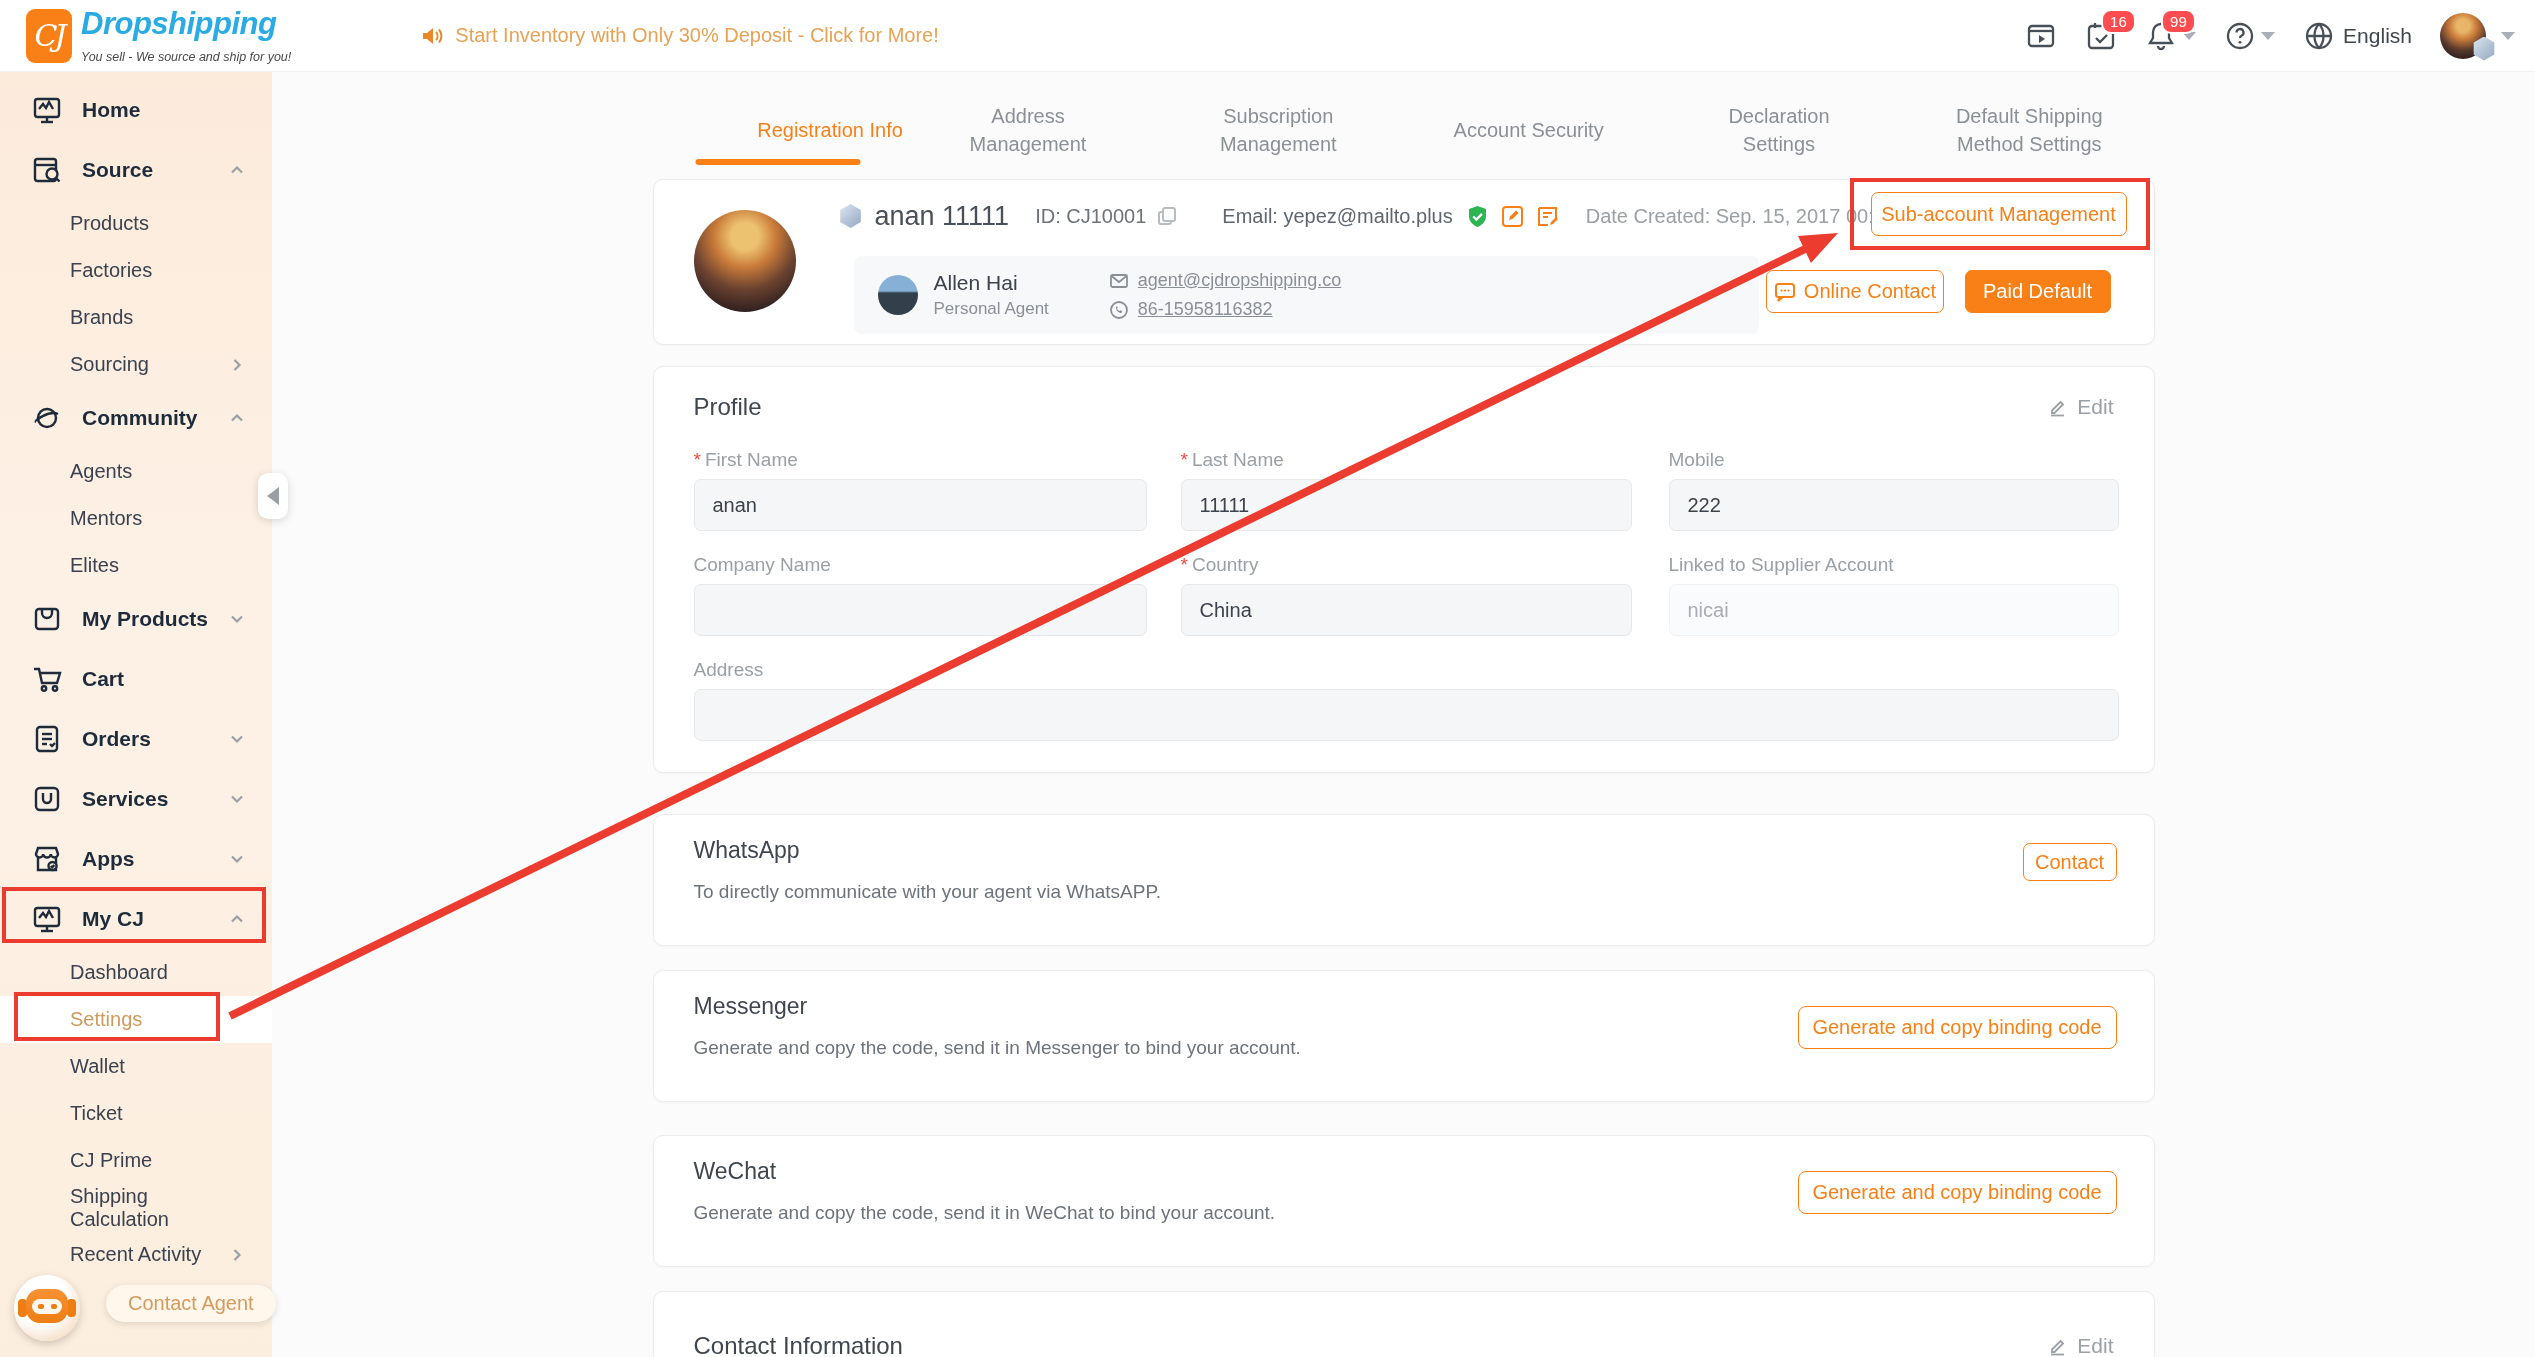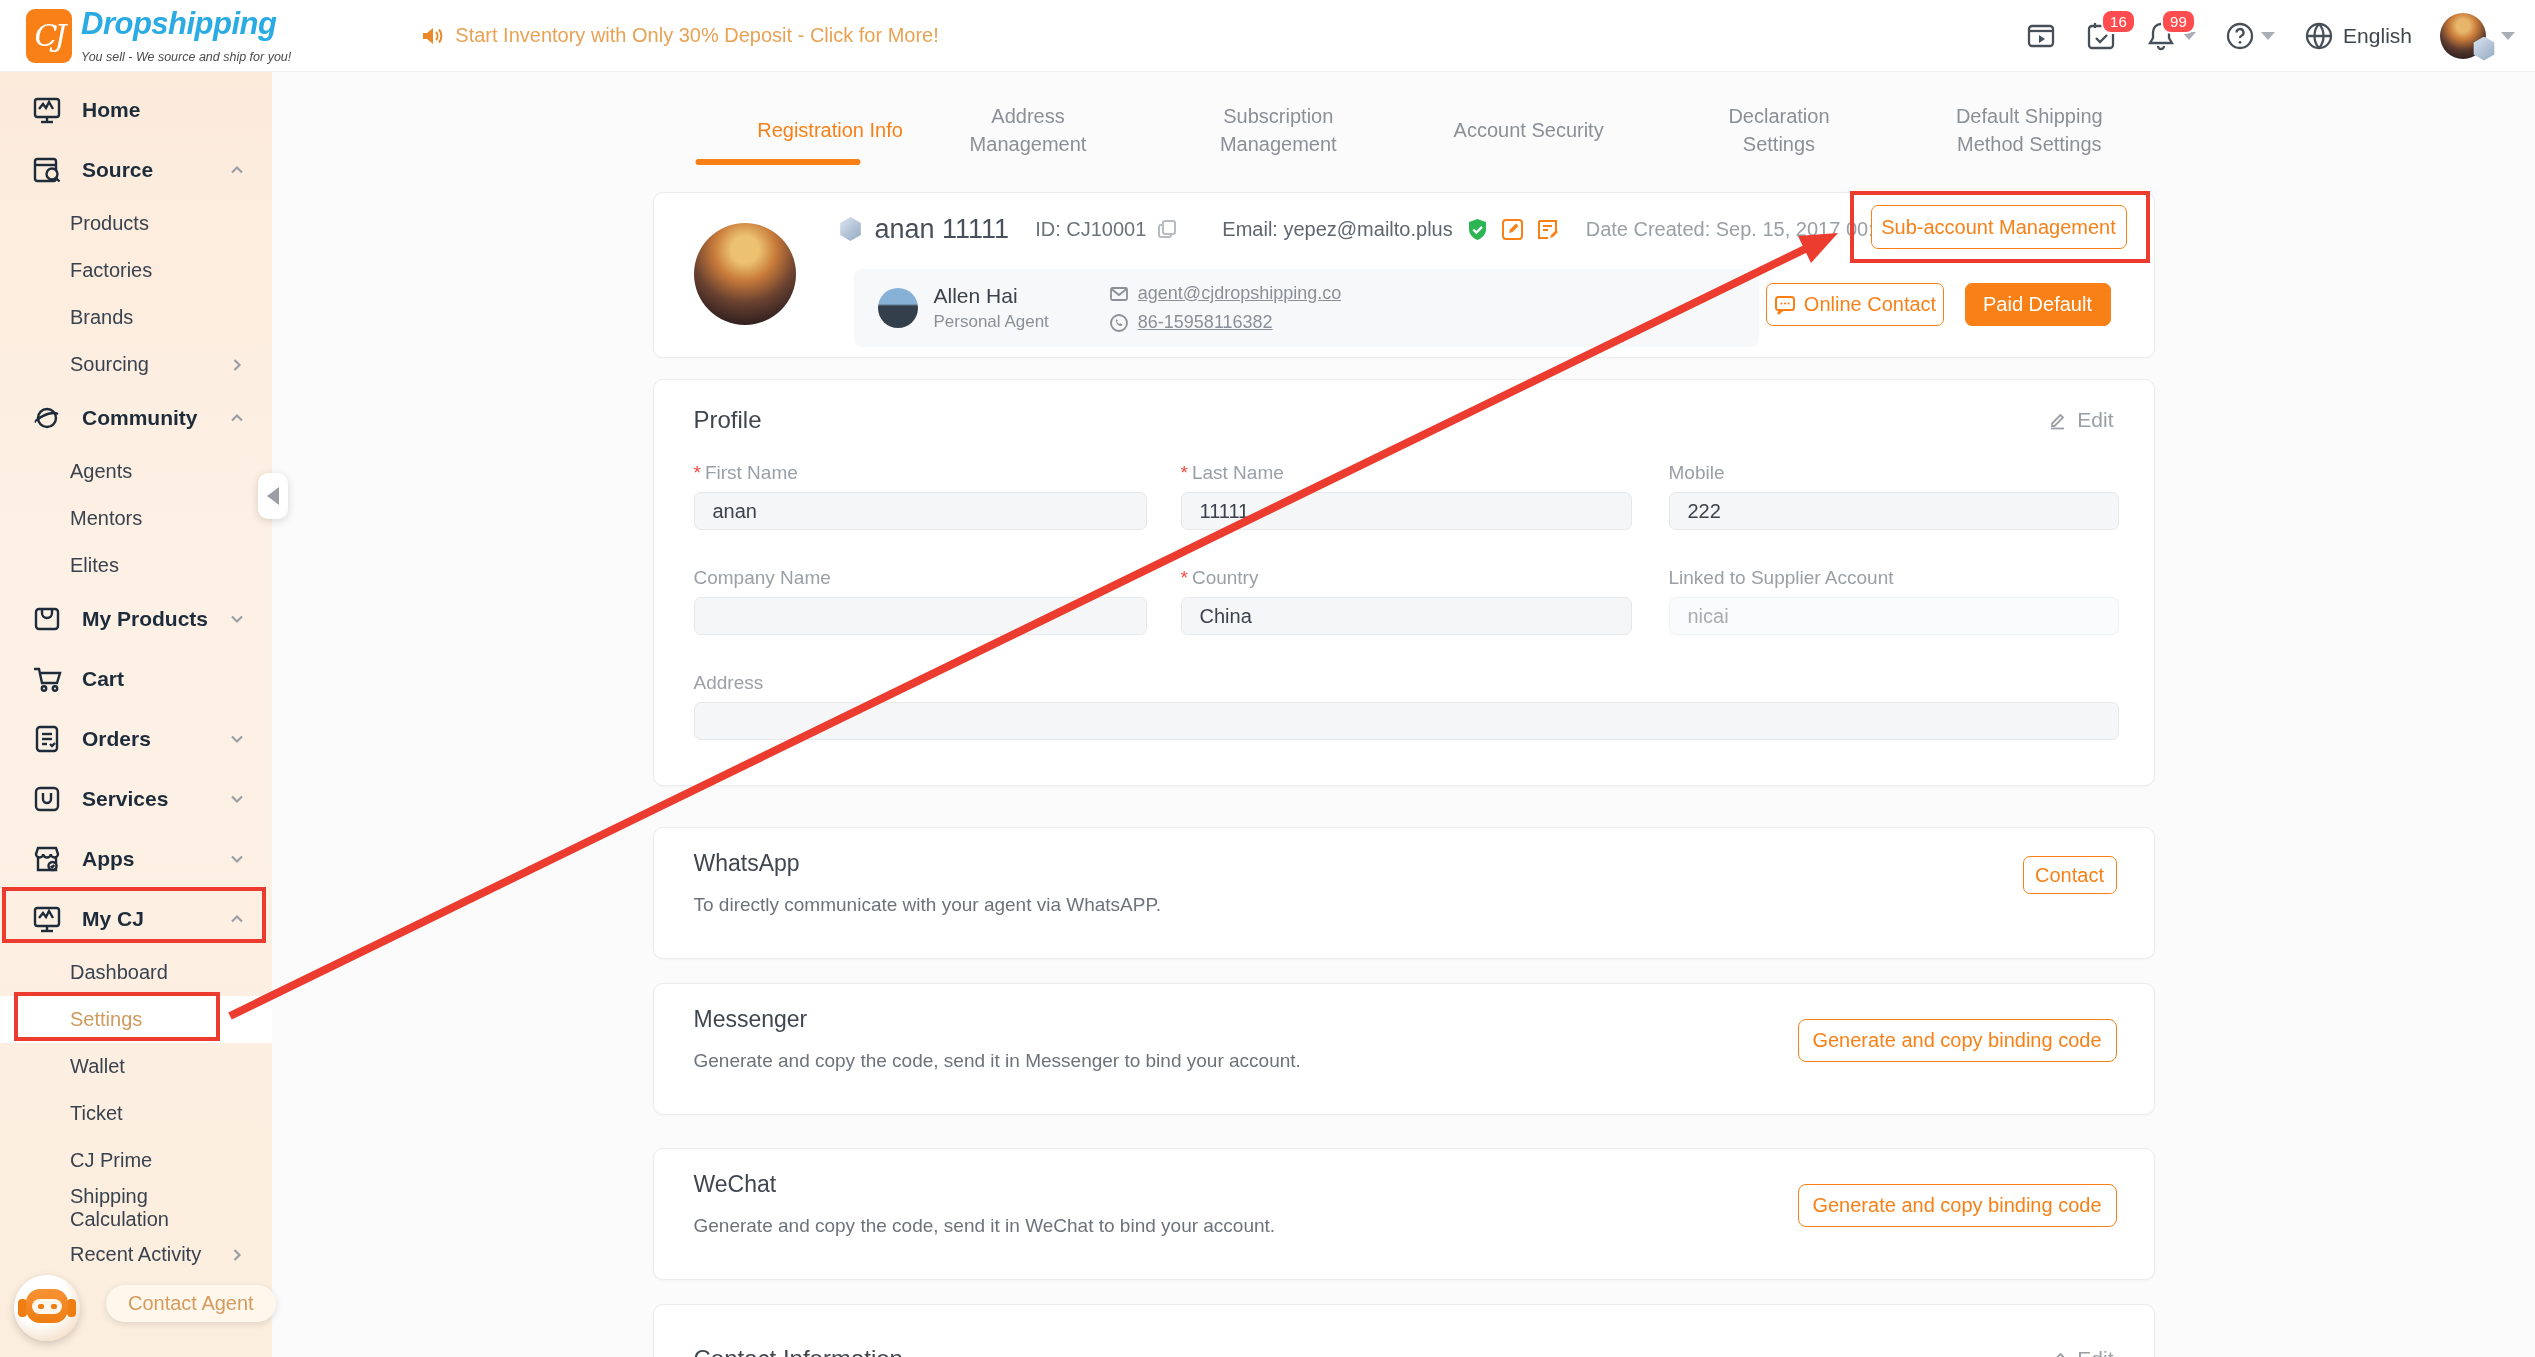--- a/index.html
+++ b/index.html
@@ -46,21 +46,21 @@
   .main { position:absolute; left:272px; top:72px; right:0; bottom:0; background:#fbfbfc; }
   .content { position:relative; width:1502px; margin:0 auto; }
   .tabs { display:flex; margin-top:25px; height:66px; }
   .tab { flex:1; display:flex; align-items:center; justify-content:center; text-align:center; font-size:20px; color:#8b9096; position:relative; cursor:pointer; line-height:1.4; }
   .tab span { max-width:175px; }
   .tab.active { color:#f88017;justify-content:flex-end; }
   .tab.active::after { content:""; position:absolute; bottom:-2px; left:50%; transform:translateX(-50%); width:165px; height:6px; background:#f88017; border-radius:3px; }
   .card { position:relative; background:#fff; border:1px solid #ececec; border-radius:10px; box-shadow:0 1px 3px rgba(0,0,0,.03); }
 
   
-  .card-account { margin-top:29px; height:166px; }
+  .card-account { margin-top:16px; height:166px; }
   .avatar-lg { position:absolute; left:40px; top:30px; width:102px; height:102px; border-radius:50%; background:radial-gradient(circle at 50% 26%, #ecc270 0 15%, #c97b3a 34%, #6b4230 58%, #2b1d1e 85%); }
   .name-row { position:absolute; left:185px; top:18px; height:36px; display:flex; align-items:center; }
   .u-name { font-size:27px; font-weight:500; color:#49505a; margin-left:12px; }
   .u-id { font-size:20px; color:#6d737b; margin-left:26px; }
   .copy-ic { margin-left:10px; display:flex; cursor:pointer; }
   .u-email { font-size:20px; color:#5f6670; margin-left:44px; }
   .mini-ics { display:flex; align-items:center; gap:10px; margin-left:12px; }
   .u-date { font-size:20px; color:#9aa0a6; margin-left:26px; }
   .agent-panel { position:absolute; left:200px; top:76px; width:905px; height:78px; background:#f7f8f9; border-radius:8px; display:flex; align-items:center; padding:0 24px; }
   .agent-av { width:40px; height:40px; border-radius:50%; background:linear-gradient(180deg,#86b0d6 0 40%,#33404c 45%); }
@@ -76,21 +76,21 @@
   .btn-online { position:absolute; left:1112px; top:90px; width:178px; height:43px; gap:7px; }
   .btn-paid { position:absolute; left:1311px; top:90px; width:146px; height:43px; }
   .ann-subaccount { left:1196px; top:-2px; width:300px; height:72px; }
 
   
   .card-profile { margin-top:21px; height:407px; }
   .sec-title { position:absolute; left:40px; font-size:24px; color:#3f4650; font-weight:500; }
   .edit-link { position:absolute; right:40px; display:flex; align-items:center; gap:8px; font-size:21px; color:#9aa0a6; cursor:pointer; }
   .f-label { position:absolute; font-size:19px; color:#9aa0a6; }
   .req { color:#f5483c; margin-right:4px; }
-  .f-input { position:absolute; height:38px; background:#f5f6f7; border:1px solid #e7e8ea; border-radius:7px; font-size:20px; color:#3c434c; padding:0 18px; font-family:"Liberation Sans",sans-serif; outline:none; }
+  .f-input { position:absolute; height:52px; background:#f5f6f7; border:1px solid #e7e8ea; border-radius:7px; font-size:20px; color:#3c434c; padding:0 18px; font-family:"Liberation Sans",sans-serif; outline:none; }
   .f-input.disabled { background:#fafbfc; border-color:#f1f2f3; color:#a8adb3; }
   .col1 { left:40px; width:453px; } .col2 { left:527px; width:451px; } .col3 { left:1015px; width:450px; }
   .lrow1 { top:82px; } .irow1 { top:112px; }
   .lrow2 { top:187px; } .irow2 { top:217px; }
   .lrow3 { top:292px; } .irow3 { top:322px; }
   .addr { left:40px; width:1425px; }
 
   
   .card-simple { height:132px; }
   .cs-title { position:absolute; left:40px; top:22px; font-size:23px; color:#3f4650; font-weight:500; }

